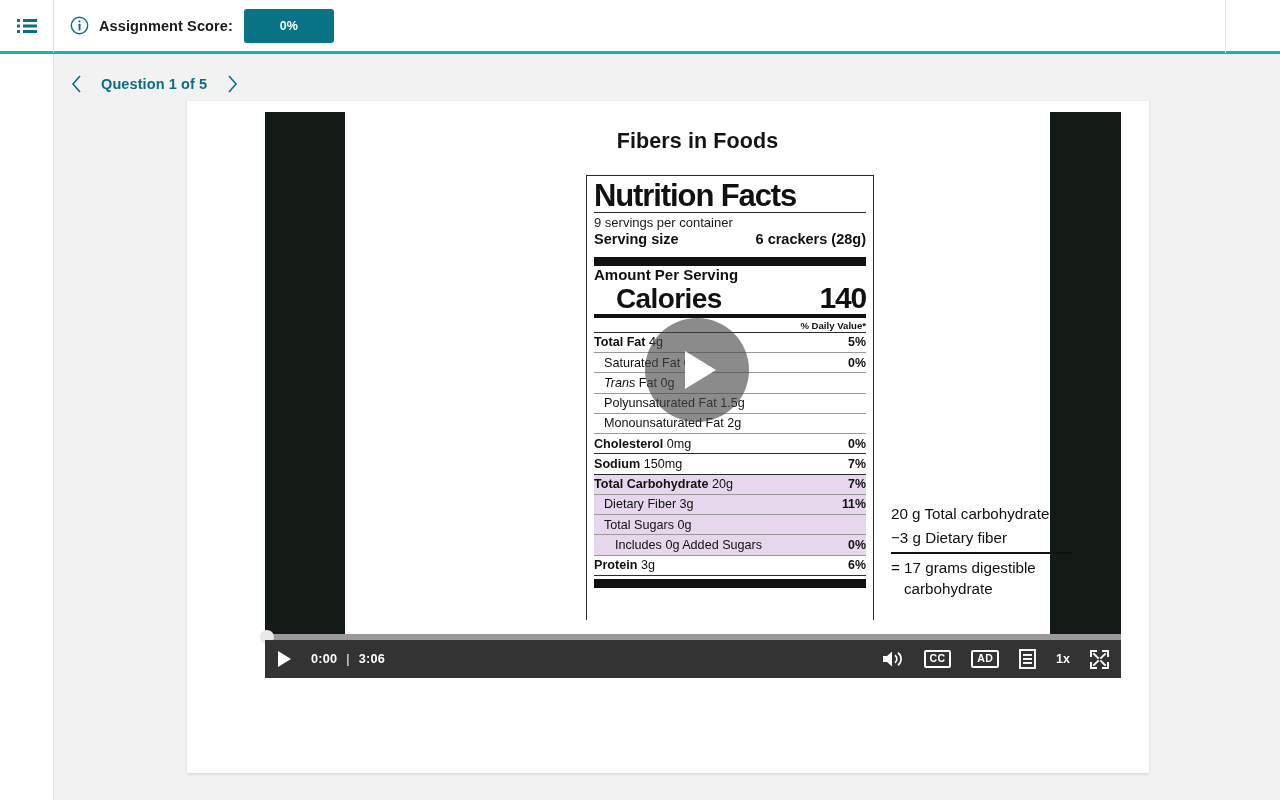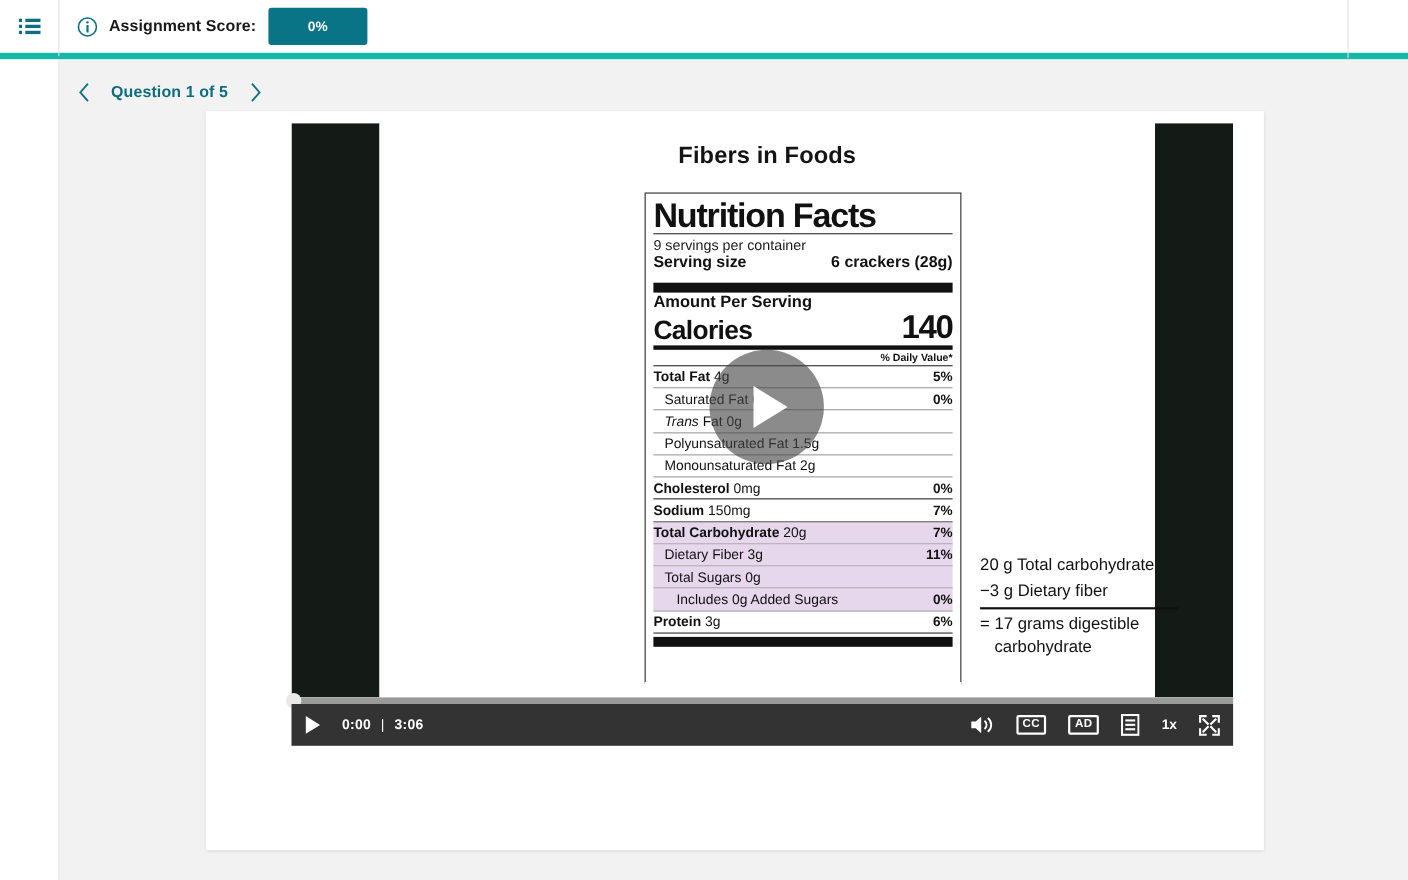--- a/index.html
+++ b/index.html
@@ -8,21 +8,21 @@
     font-family: "Liberation Sans", sans-serif;
     background: #ffffff;
     overflow: hidden;
   }
 
   #app { position: relative; width: 1280px; height: 800px; background:#f2f2f2; }
 
   
   .header {
     position:absolute; left:0; top:0; width:1280px; height:54px;
-    background:#ffffff; border-bottom:6px solid #14b8a6;
+    background:#ffffff; border-bottom:3px solid #14b8a6;
     display:flex; align-items:center;
   }
   .hamburger-cell {
     width:54px; height:53px; display:flex; align-items:center; justify-content:center;
     border-right:1px solid #dedede; cursor:pointer;
   }
   .list-icon { width:20px; height:16px; display:block; }
   .score-zone { display:flex; align-items:center; padding-left:16px; height:100%; }
   .info-icon { width:19px; height:19px; display:block; }
   .score-label {
@@ -121,21 +121,21 @@
   .nf-serv { font-size:13px; padding:2px 0 0; color:#1a1a1a; }
   .nf-size-row {
     display:flex; justify-content:space-between; align-items:baseline;
     font-size:14.5px; font-weight:bold; padding:1px 0 10px;
   }
   .nf-aps { font-size:15px; font-weight:bold; padding-top:0; }
   .nf-cal-row {
     display:flex; justify-content:space-between; align-items:flex-end;
     padding-bottom:1px;
   }
-  .nf-cal-word { font-size:24px; font-weight:bold; letter-spacing:-.6px; line-height:1; }
+  .nf-cal-word { font-size:28px; font-weight:bold; letter-spacing:-.6px; line-height:1;margin-left:22px; }
   .nf-cal-num  { font-size:30px; font-weight:bold; letter-spacing:-1.2px; line-height:1; }
   .nf-dv {
     text-align:right; font-size:9.6px; font-weight:bold; padding:2px 0 1px;
   }
   .nf-row {
     display:flex; justify-content:space-between; align-items:baseline;
     font-size:12.6px; padding:2.4px 0 2.4px; line-height:1.15;
   }
   .nf-row .nm b { font-weight:bold; }
   .nf-row .pct { font-weight:bold; font-size:12.4px; }

